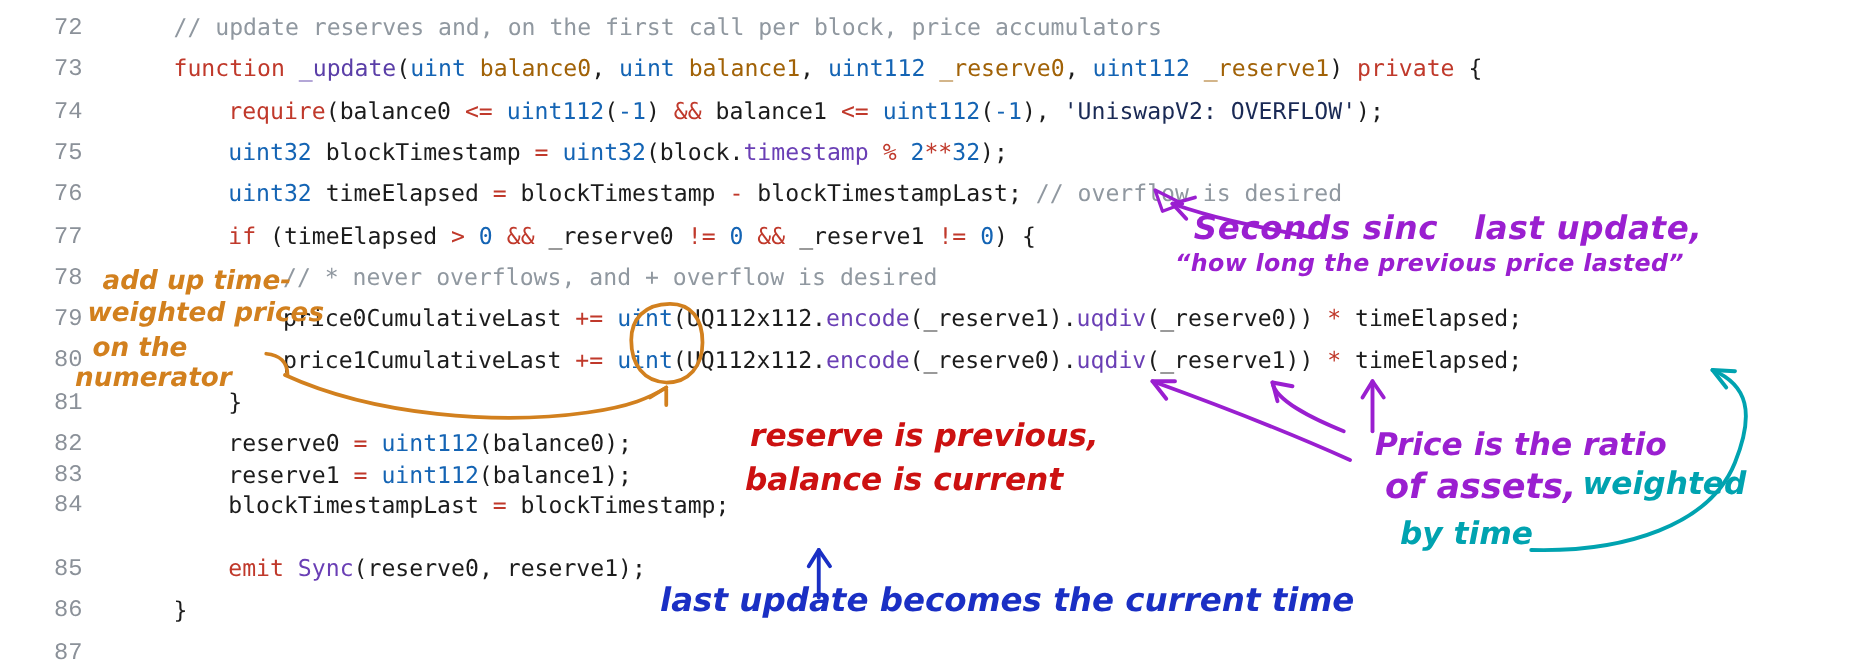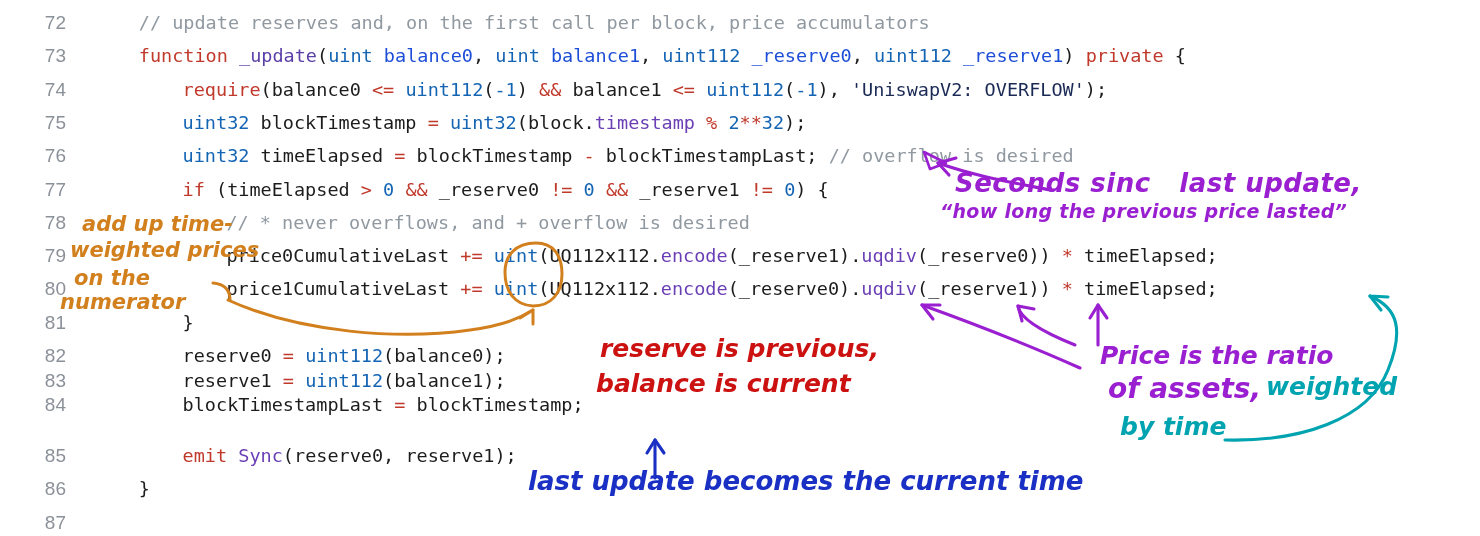--- a/index.html
+++ b/index.html
@@ -34,36 +34,36 @@
     font-family: "DejaVu Sans Mono", monospace;
     font-size: 18.5px;
     letter-spacing: 0px;
   }
   .ln {
     position: absolute;
     left: 22px;
     width: 44px;
     text-align: right;
     color: #8b9199;
-    font-family: Liberation Sans, sans-serif;
+    font-family: Liberation Mono, monospace;
     font-size: 19px;
   }
   .code-text {
     position: absolute;
     left: 78px;
     color: #1c1c1c;
   }
 
   
   .c-com   { color: #9098a0; }
   .c-kw    { color: #b02game; }
   .c-kw    { color: #c0392b; }
   .c-fn    { color: #5b3fa8; }
   .c-type  { color: #1464b4; }
-  .c-param { color: #1d4ed8; }
+  .c-param { color: #a16207; }
   .c-num   { color: #1464b4; }
   .c-op    { color: #c0392b; }
   .c-str   { color: #1a2a55; }
   .c-plain { color: #1c1c1c; }
   .c-meth  { color: #6a3fb5; }
 
   
   .hand {
     position: absolute;
     font-family: "DejaVu Sans", sans-serif;

